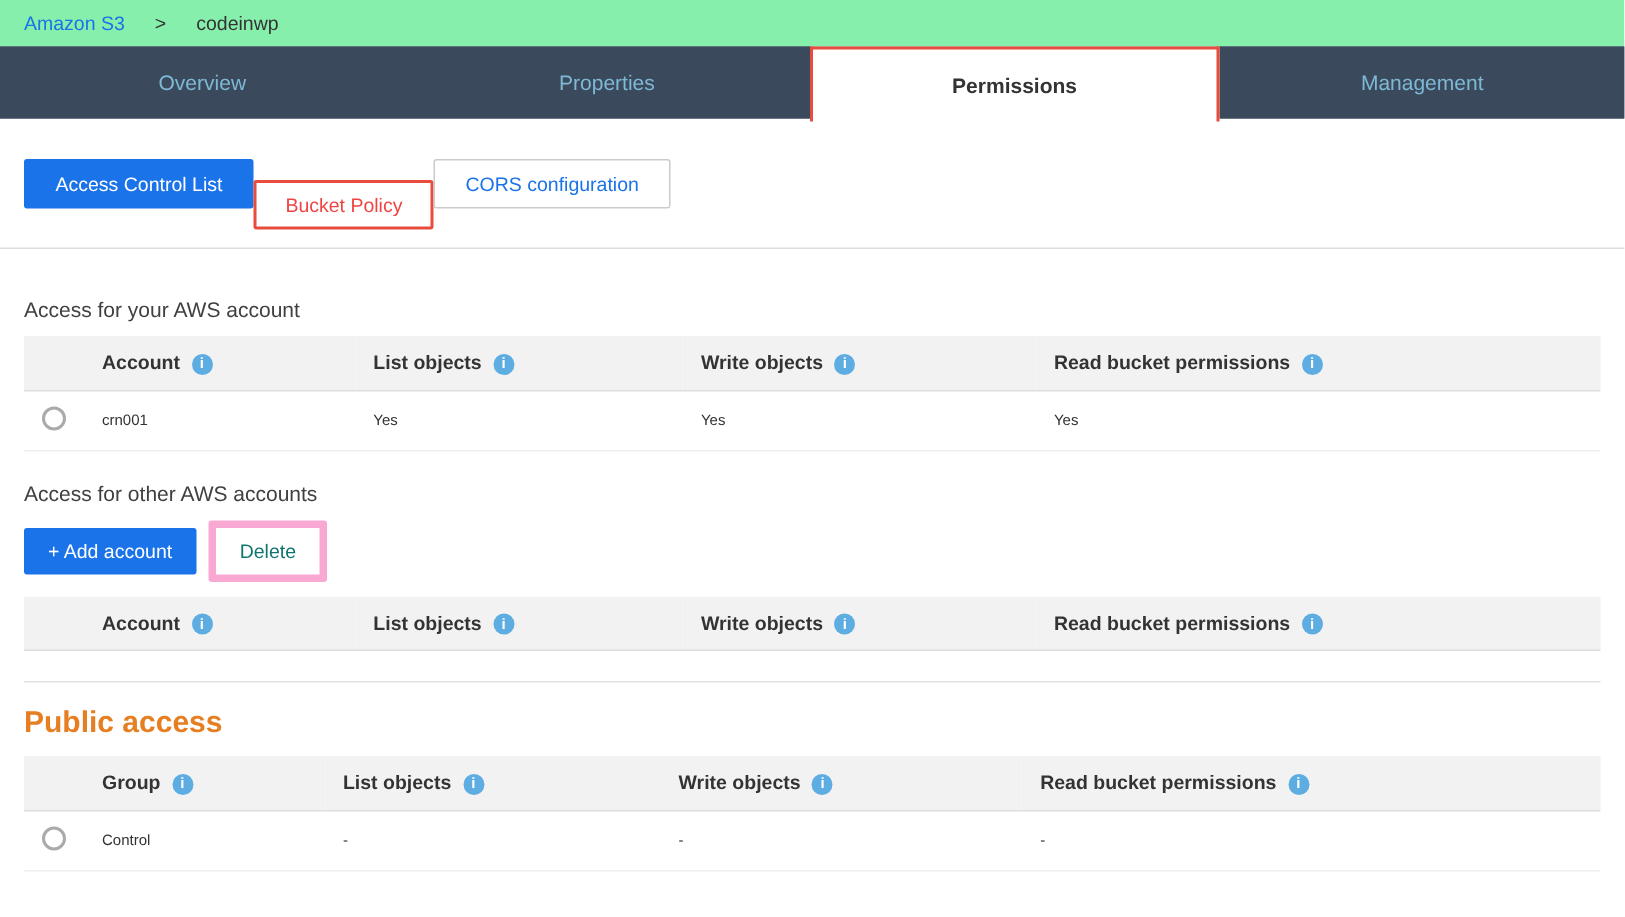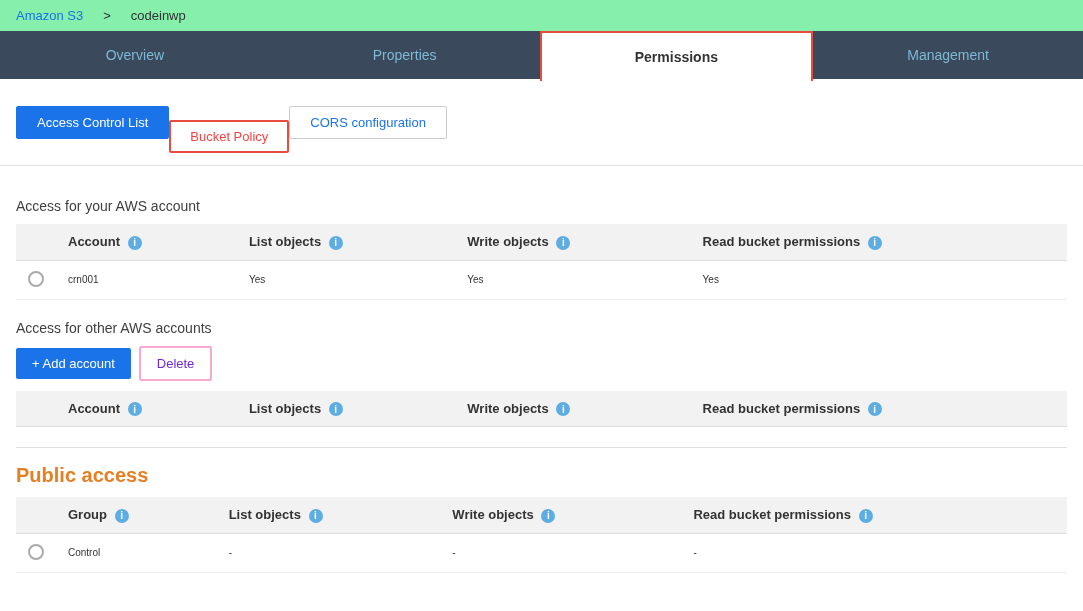--- a/index.html
+++ b/index.html
@@ -147,22 +147,22 @@
       padding: 8px 16px;
       border-radius: 2px;
       cursor: pointer;
       font-size: 13px;
       display: inline-flex;
       align-items: center;
       gap: 4px;
     }
     .delete-btn {
       background: #fff;
-      color: #6d28d9;
-      border: 2px solid #f9a8d4;
+      color: #0f766e;
+      border: 5px solid #f9a8d4;
       padding: 8px 16px;
       border-radius: 2px;
       cursor: pointer;
       font-size: 13px;
     }
     .btn-row {
       display: flex;
       align-items: center;
       gap: 8px;
       margin-bottom: 10px;

